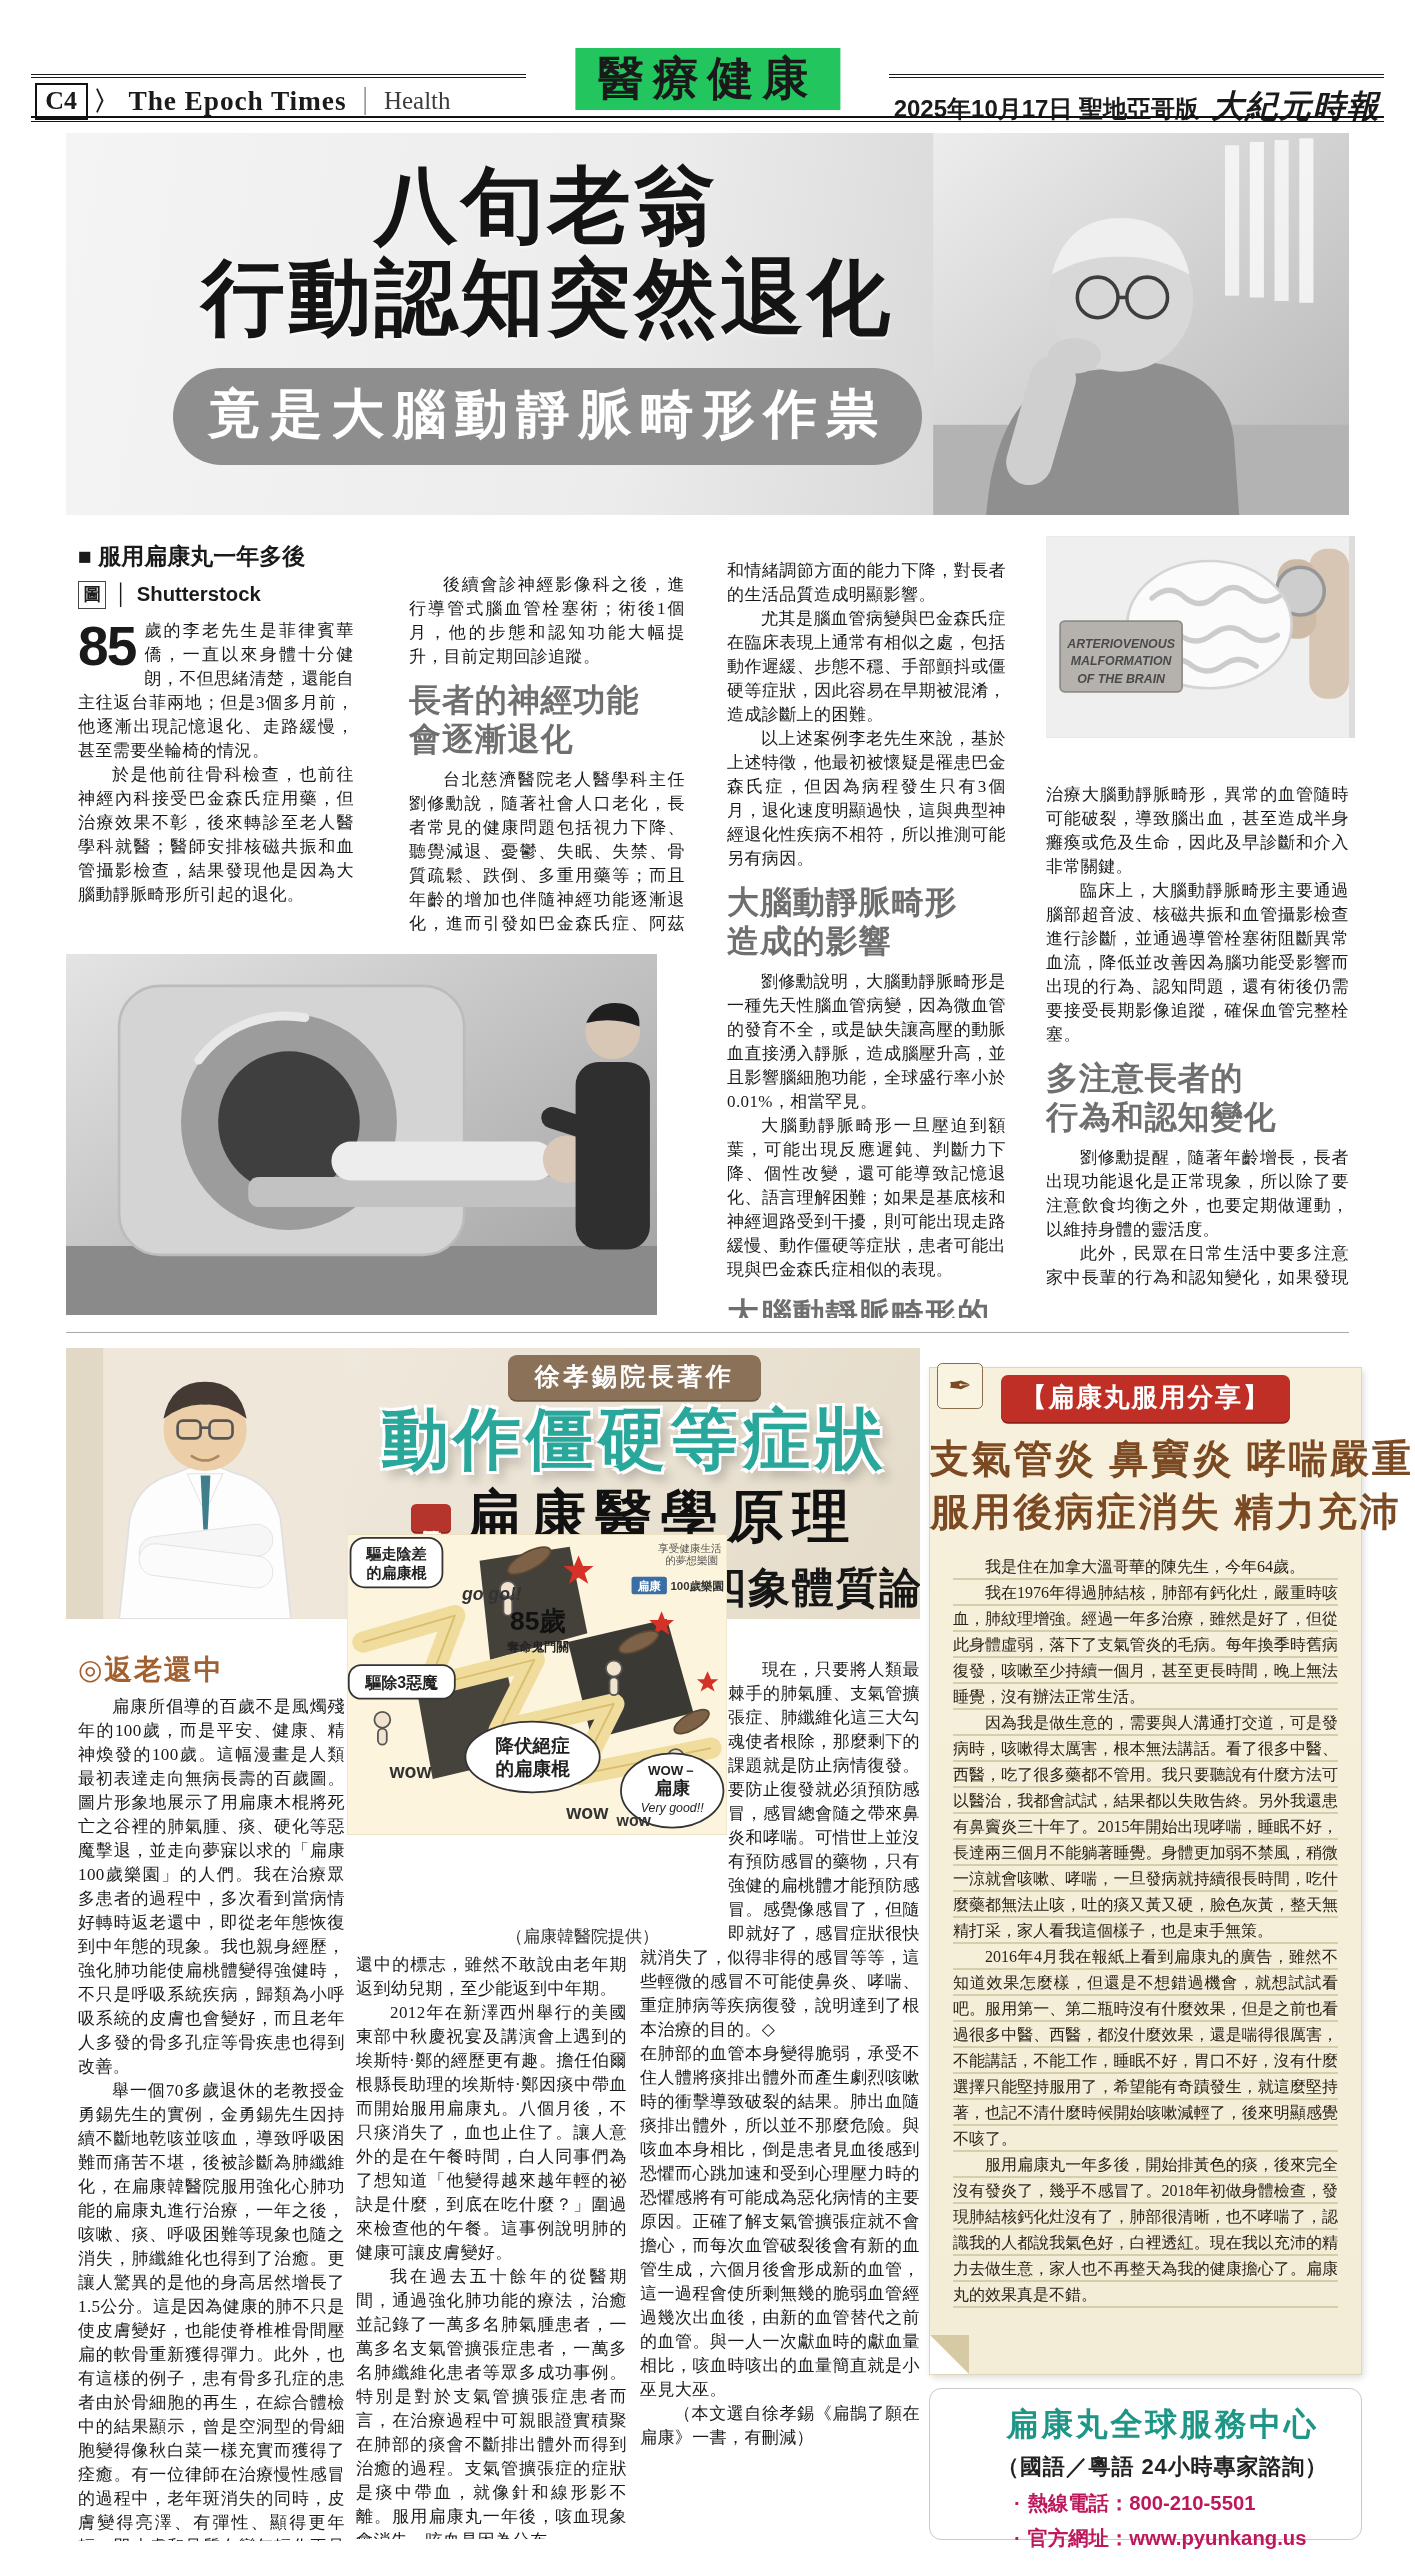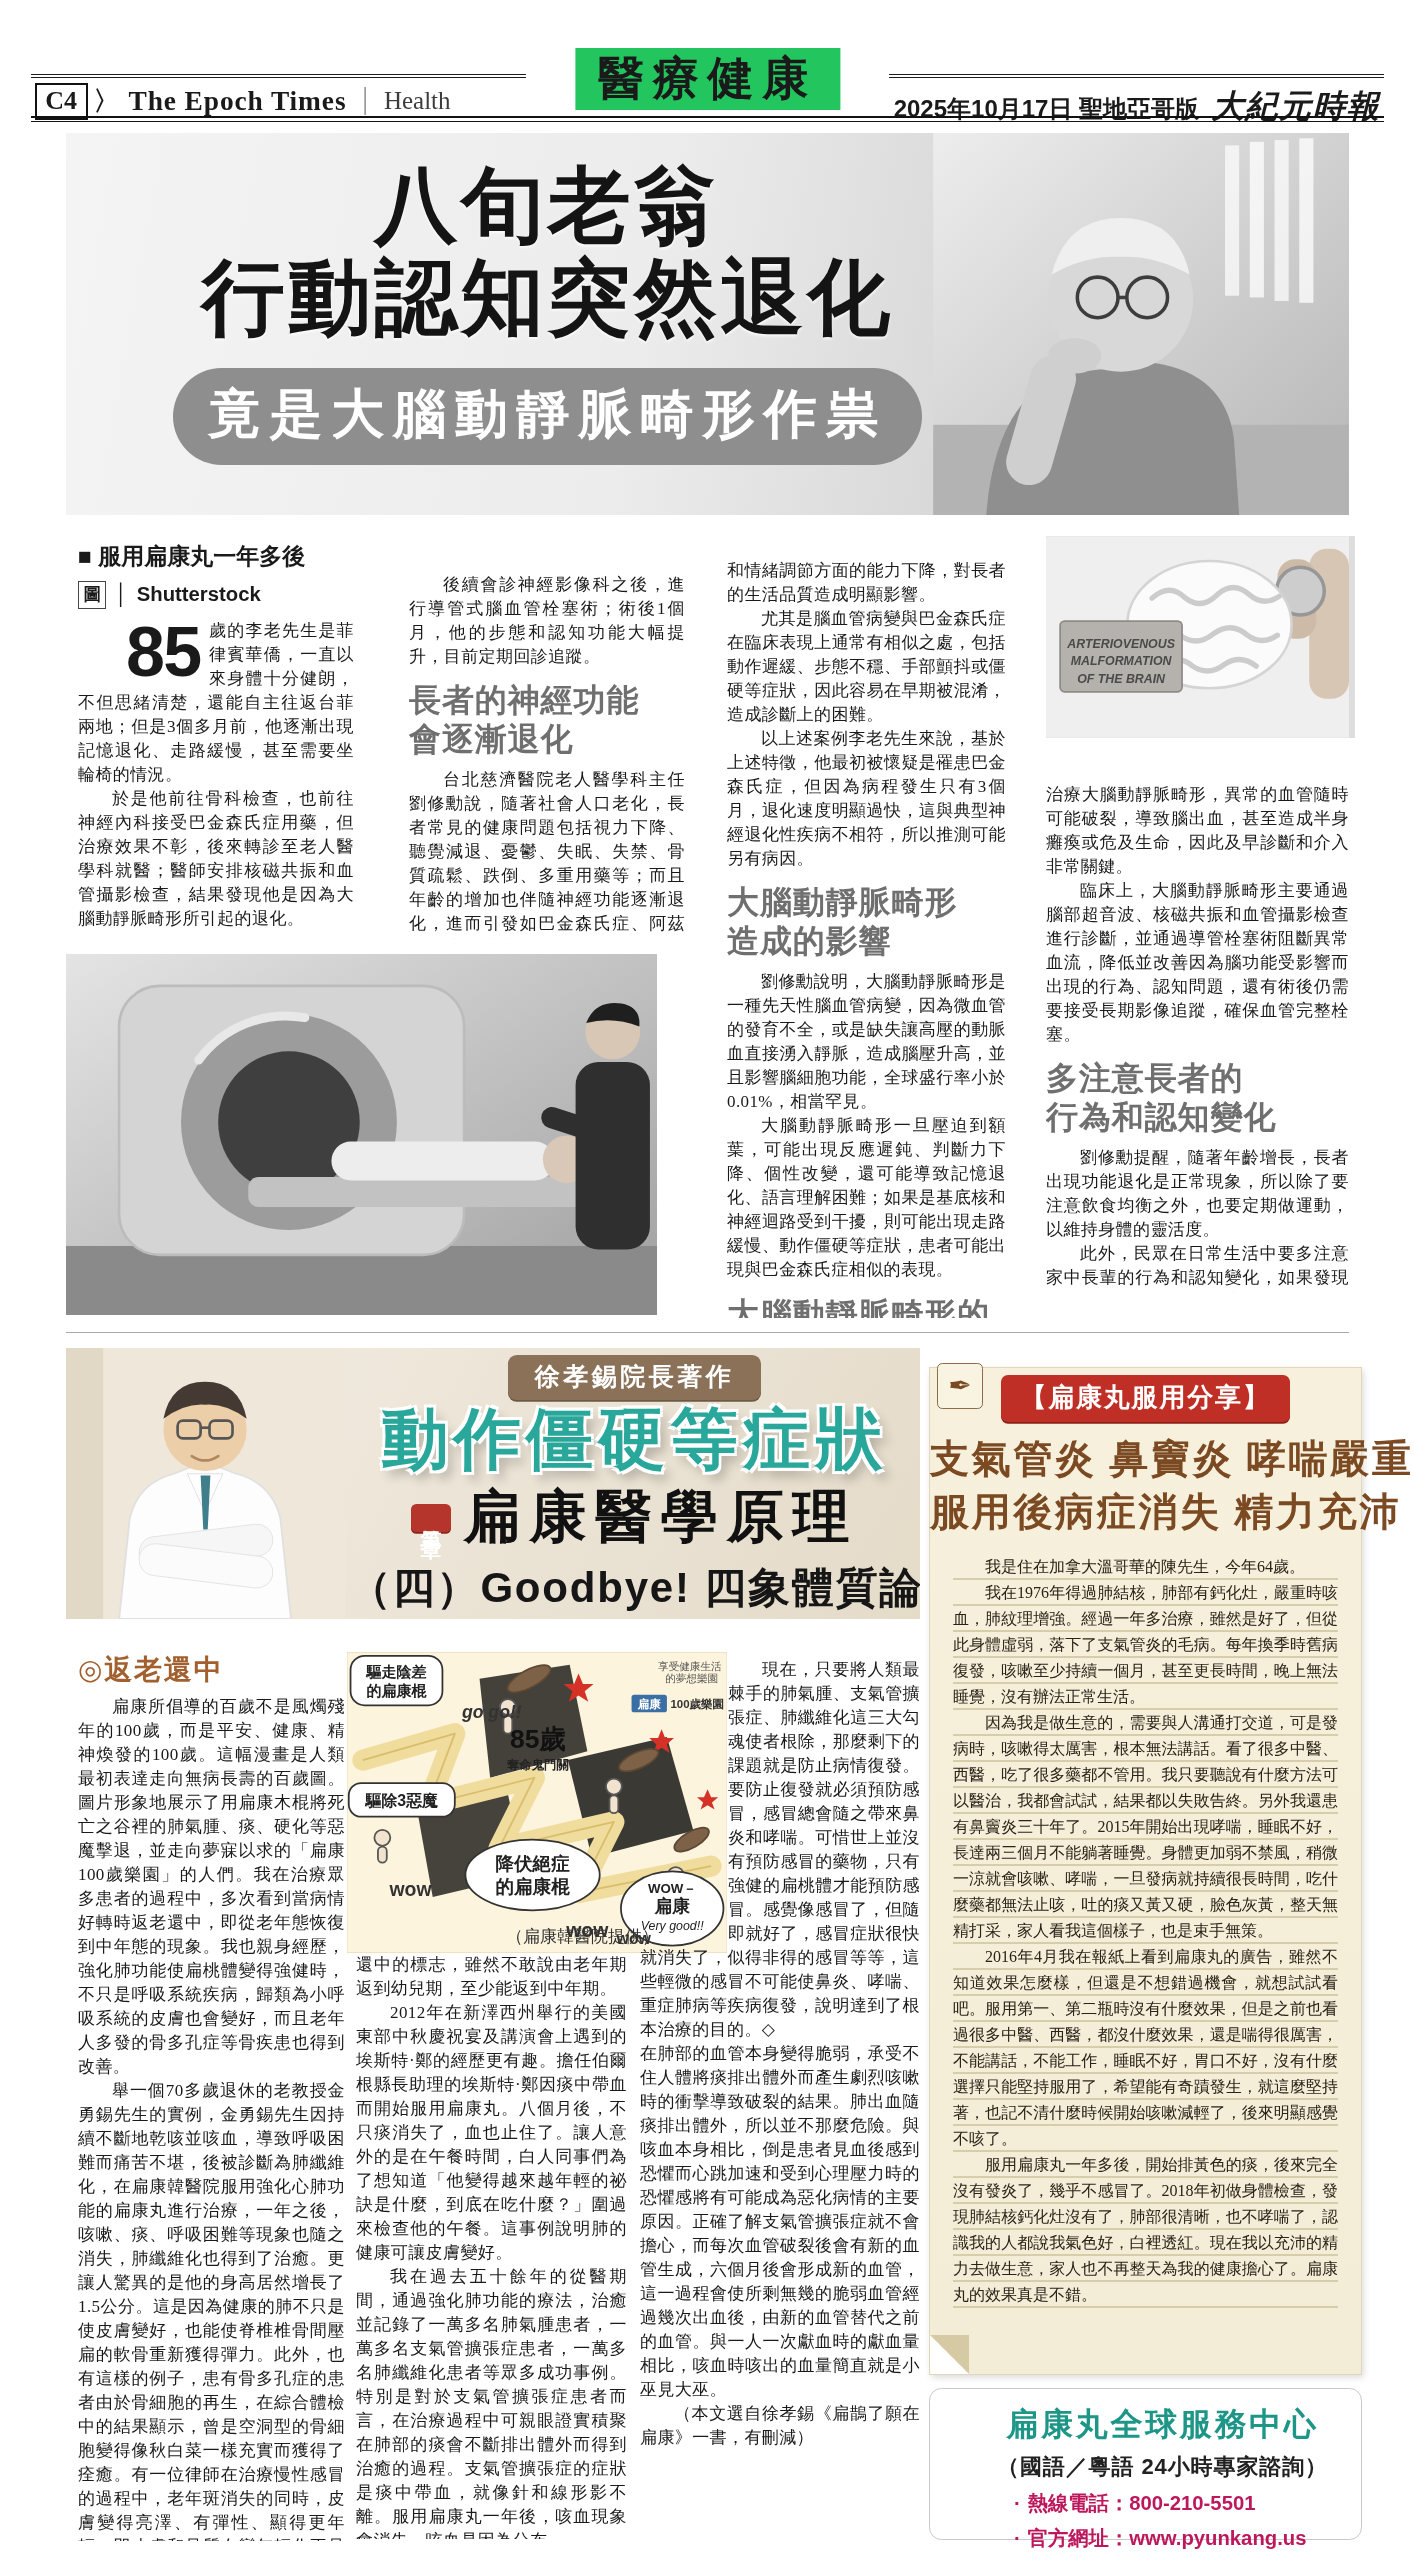--- a/index.html
+++ b/index.html
@@ -30,41 +30,41 @@
   .hero-photo { position:absolute; right:0; top:0; }
 
   
   .byline { position:absolute; left:78px; top:541px; width:292px; font-family:"Liberation Sans","DejaVu Sans",sans-serif; }
   .byline-l1 { font-size:23px; font-weight:bold; }
   .byline-l2 { margin-top:8.8px; font-size:20.3px; font-weight:bold; display:flex; align-items:center; gap:8.8px; }
   .figbox { border:1.8px solid #444; font-size:17.7px; padding:0 4.4px 1.8px; }
   .col { position:absolute; overflow:hidden; font-size:17px; line-height:24px; text-align:justify; letter-spacing:0.4px; }
   .p { text-indent:2em; }
   .p.cont { text-indent:0; }
-  .drop { float:left; font-family:"Liberation Sans","DejaVu Sans",sans-serif; font-weight:900; font-size:70px; line-height:.82; padding:5.3px 8.8px 0 0; letter-spacing:-1.8px;margin-left:48px; }
+  .drop { float:left; font-family:"Liberation Sans","DejaVu Sans",sans-serif; font-weight:900; font-size:55px; line-height:.82; padding:5.3px 8.8px 0 0; letter-spacing:-1.8px; }
   .subhd { font-family:"Liberation Sans","DejaVu Sans",sans-serif; font-weight:bold; color:#6f6f6f; font-size:32px; line-height:1.22; margin:12.4px 0 8.8px; text-indent:0; letter-spacing:0.9px; }
   .photo-frame { position:absolute; overflow:hidden; background:#ddd; }
 
   
   .section-divider { position:absolute; left:66px; top:1332px; width:1283px; border-top:0.9px solid #a9a9a9; }
 
   
   .banner { position:absolute; left:66px; top:1348px; width:854px; height:271px; background:linear-gradient(120deg,#f3ede3,#eae2d3 60%,#e4dbc9); overflow:hidden; }
   .banner-titles { position:absolute; left:283px; top:0; width:571px; height:271px; text-align:center; }
   .book-tag { display:inline-block; margin-top:7px; background:#8a7158; color:#fff; font-family:"Liberation Sans","DejaVu Sans",sans-serif; font-size:25px; font-weight:bold; letter-spacing:3.5px; padding:5.3px 26.5px 7px; border-radius:8.8px; box-shadow:0 1.8px 0 #6d5a44; }
   .book-title { margin-top:3.5px; font-family:"Liberation Sans","DejaVu Sans",sans-serif; font-size:67px; font-weight:900; letter-spacing:5.3px; color:#2aa79b; line-height:1.05; text-shadow:2.7px 2.7px 0 #fff,-2.7px 2.7px 0 #fff,2.7px -2.7px 0 #fff,-2.7px -2.7px 0 #fff,6.2px 8px 10.6px rgba(0,0,0,.28); white-space:nowrap; }
   .chapter-row { margin-top:5.3px; display:flex; align-items:center; justify-content:center; gap:12.4px; }
   .chapter-badge { writing-mode:vertical-rl; background:#b5342c; color:#fff; font-family:"Liberation Sans","DejaVu Sans",sans-serif; font-size:21px; font-weight:bold; letter-spacing:3.5px; padding:8.8px 6.2px; border-radius:5.3px; box-shadow:0 1.8px 0 #8d241e; }
   .chapter-title { font-family:"Liberation Sans","DejaVu Sans",sans-serif; font-size:57px; font-weight:900; letter-spacing:8.8px; color:#111; white-space:nowrap; }
   .goodbye-row { margin-top:3.5px; font-family:"Liberation Sans","DejaVu Sans",sans-serif; font-size:42px; font-weight:900; color:#161616; letter-spacing:1.8px; white-space:nowrap; }
 
   
   .section-mark { position:absolute; left:78px; top:1651px; font-family:"Liberation Sans","DejaVu Sans",sans-serif; font-size:28px; font-weight:bold; color:#a2602f; letter-spacing:1.8px; }
   .comic-caption { position:absolute; left:506px; top:1925px; width:221px; text-align:left; font-size:17px; color:#333; }
-  .comic-wrap { position:absolute; left:347px; top:1652px; width:380px; height:235px; }
+  .comic-wrap { position:absolute; left:347px; top:1534px; width:380px; height:235px; }
   .spacer-float { float:left; width:88px; height:271px; }
   .book-note { text-indent:2em; }
 
   
   .panel { position:absolute; left:929px; top:1367px; width:433px; height:1008px; background:linear-gradient(180deg,#f7f0dc,#f3ecd6); border:0.9px solid #e0d6ba; box-shadow:1.8px 2.7px 7px rgba(0,0,0,.15); }
   .quill-box { position:absolute; left:7px; top:-5.3px; width:46px; height:46px; border:1.8px solid #8a6b4a; background:#f9f3e2; border-radius:5.3px; display:flex; align-items:center; justify-content:center; font-size:28px; color:#7b4a22; }
   .share-tag { text-align:center; margin-top:7px; }
   .share-tag span { display:inline-block; background:#bf2f25; color:#fff; font-family:"Liberation Sans","DejaVu Sans",sans-serif; font-size:26px; font-weight:bold; letter-spacing:1.8px; padding:5.3px 19.5px 7px; border-radius:7px; box-shadow:0 1.8px 0 #8d1f17; }
   .share-title { text-align:center; margin-top:10.6px; font-weight:900; color:#7b4a22; font-size:39px; line-height:1.35; letter-spacing:2.7px; white-space:nowrap; }
   .share-body { margin:16px 23px 0; height:761px; overflow:hidden; font-size:16px; line-height:26px; text-align:justify; color:#2b2218;

